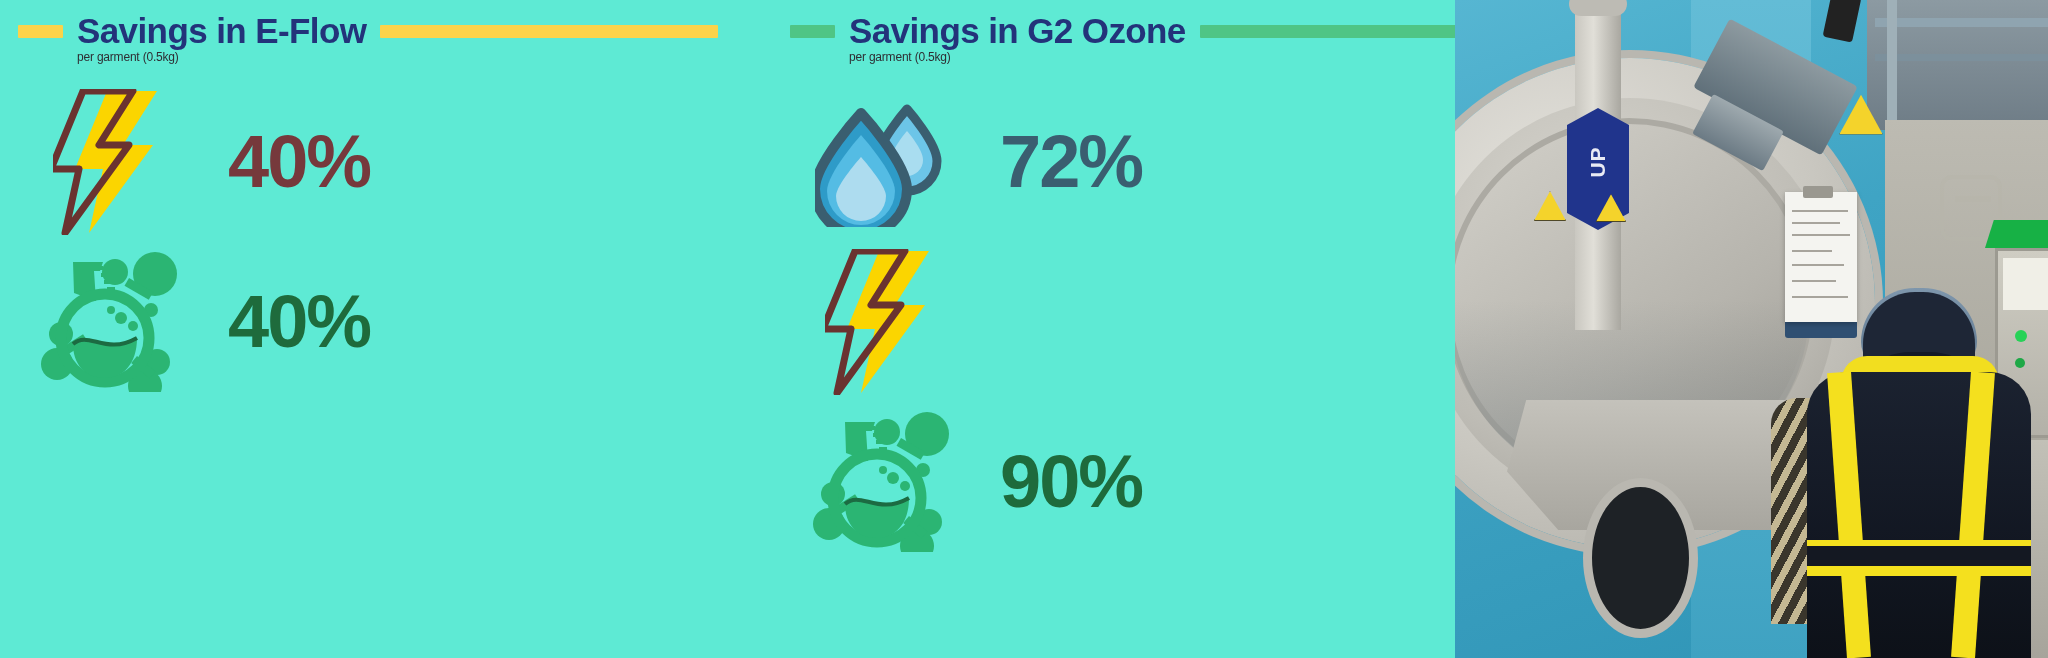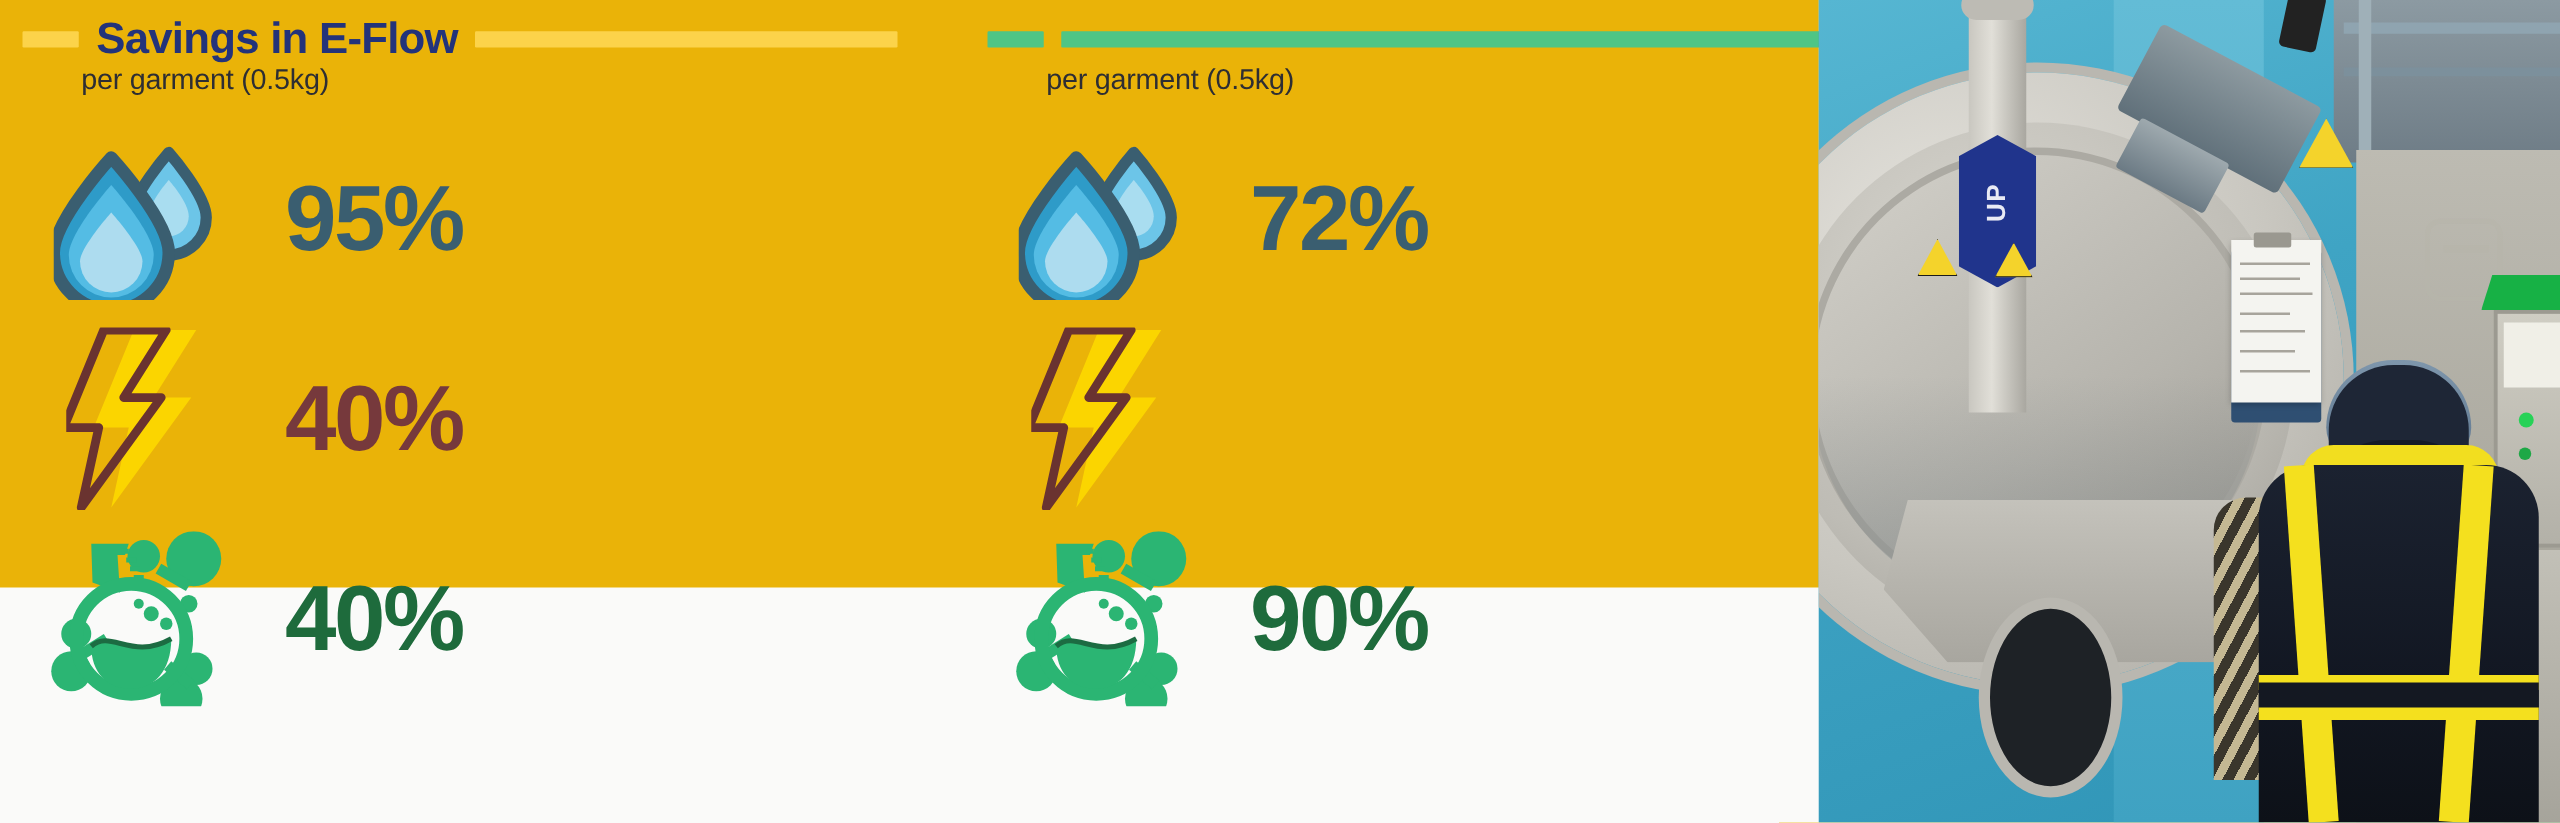--- a/index.html
+++ b/index.html
@@ -11,22 +11,22 @@
   .slide {
     position:relative;
     width:2048px; height:658px;
     background:#FAFAF9;
     display:flex;
   }
 
   
   .stats-panel {
     position:relative;
-    width:1455px; height:470px;
-    background:#eab308;
+    width:1455px; height:658px;
+    background:#5eead4;
     flex:0 0 1455px;
   }
   .column {
     position:absolute;
     top:0;
     width:700px;
     height:658px;
   }
   .col-left  { left:18px; }
   .col-right { left:790px; }
@@ -50,22 +50,22 @@
 
   .col-title {
     font-size:35px;
     font-weight:700;
     color:#23337A;
     letter-spacing:-0.6px;
     white-space:nowrap;
   }
   .col-sub {
     margin-top:4px;
-    margin-left:47px;
-    font-size:23px;
+    margin-left:59px;
+    font-size:12px;
     color:#2E2E33;
     font-weight:400;
     letter-spacing:-0.2px;
   }
 
   .rows { margin-top:18px; }
   .stat-row {
     display:flex;
     align-items:center;
     height:160px;
@@ -250,32 +250,20 @@
     <div class="column col-left">
       <div class="col-header">
         <div class="rule-short rule-yellow"></div>
         <div class="col-title">Savings in E-Flow</div>
         <div class="rule-long rule-yellow"></div>
       </div>
       <div class="col-sub">per garment (0.5kg)</div>
 
       <div class="rows">
 
-        <div class="stat-row">
-          <div class="stat-icon">
-            <svg width="140" height="130" viewBox="0 0 140 130" aria-hidden="true">
-              <path d="M92 12 C92 12 122 46 122 64 a30 30 0 1 1 -60 0 C62 46 92 12 92 12 Z" fill="#6CC5E8" stroke="#3A5E70" stroke-width="9" stroke-linejoin="round"></path>
-              <path d="M92 34 C92 34 108 52 108 63 a16 16 0 1 1 -32 0 C76 52 92 34 92 34 Z" fill="#A9DDF0"></path>
-              <path d="M46 16 C46 16 92 66 92 92 a46 46 0 1 1 -92 0 C0 66 46 16 46 16 Z" fill="#2E9BC8" stroke="#3A5E70" stroke-width="10" stroke-linejoin="round"></path>
-              <path d="M46 38 C46 38 80 76 80 94 a34 34 0 1 1 -68 0 C12 76 46 38 46 38 Z" fill="#54BCE4"></path>
-              <path d="M46 60 C46 60 71 88 71 99 a25 25 0 1 1 -50 0 C21 88 46 60 46 60 Z" fill="#ADDCEF"></path>
-            </svg>
-          </div>
-          <div class="stat-value v-water">95%</div>
-        </div>
 
         <div class="stat-row">
           <div class="stat-icon">
             <svg width="120" height="146" viewBox="0 0 120 146" aria-hidden="true">
               <path d="M54 2 L104 2 L70 56 L100 56 L36 144 L50 80 L22 80 Z" fill="#FBD500"></path>
               <path d="M30 2 L80 2 L46 56 L76 56 L12 144 L26 80 L-2 80 Z" fill="none" stroke="#6A3330" stroke-width="7" stroke-linejoin="round"></path>
             </svg>
           </div>
           <div class="stat-value v-energy">40%</div>
         </div>
@@ -310,20 +298,21 @@
           </div>
           <div class="stat-value v-chem">40%</div>
         </div>
 
       </div>
     </div>
 
     <div class="column col-right">
       <div class="col-header">
         <div class="rule-short rule-green"></div>
+        <div class="col-title">Savings in G2 Ozone</div>
         <div class="rule-long rule-green"></div>
       </div>
       <div class="col-sub">per garment (0.5kg)</div>
 
       <div class="rows">
 
         <div class="stat-row">
           <div class="stat-icon">
             <svg width="140" height="130" viewBox="0 0 140 130" aria-hidden="true">
               <path d="M92 12 C92 12 122 46 122 64 a30 30 0 1 1 -60 0 C62 46 92 12 92 12 Z" fill="#6CC5E8" stroke="#3A5E70" stroke-width="9" stroke-linejoin="round"></path>

